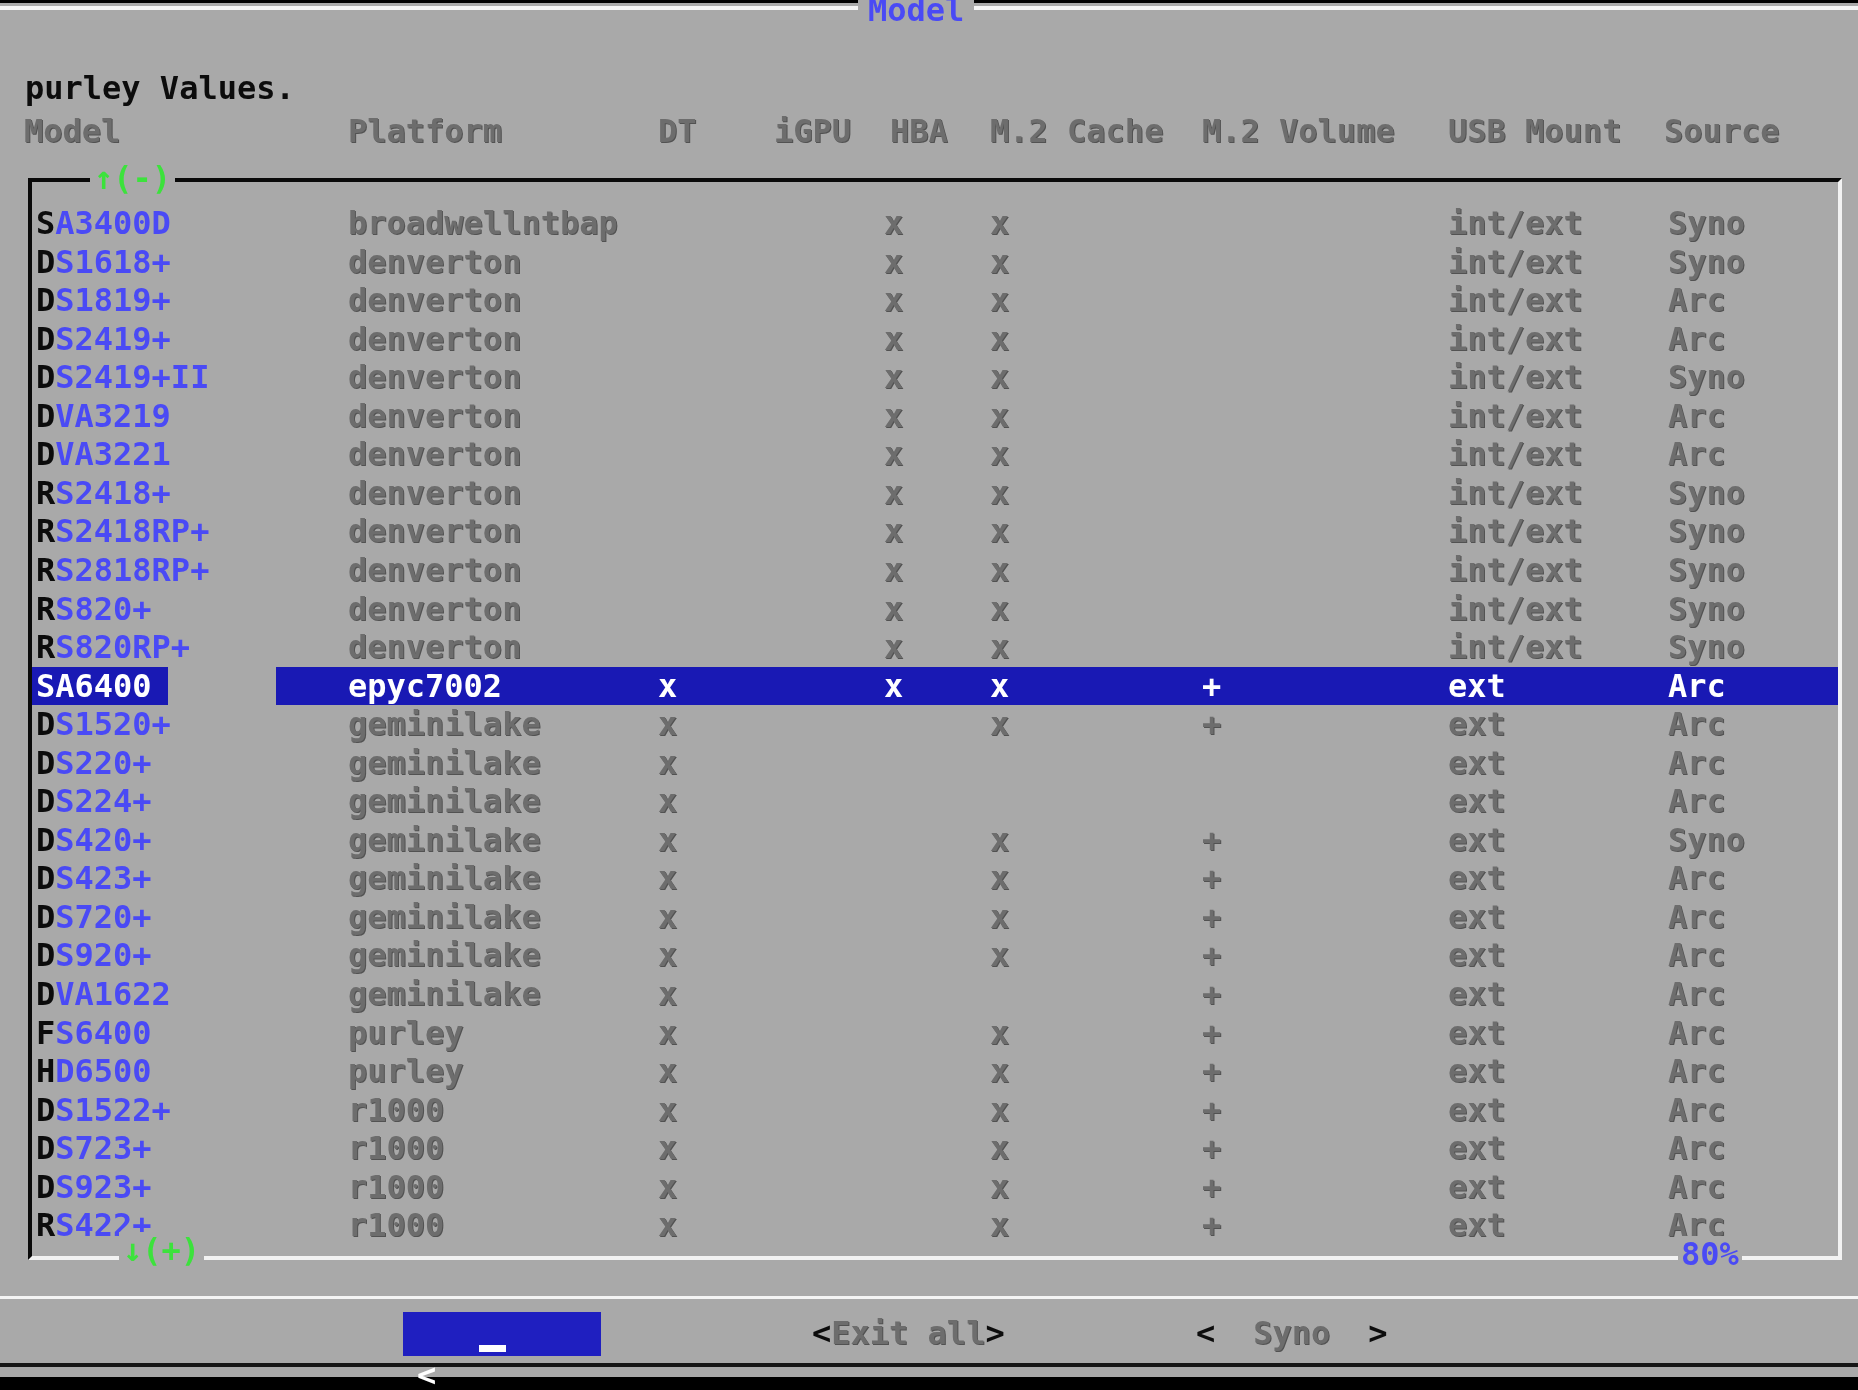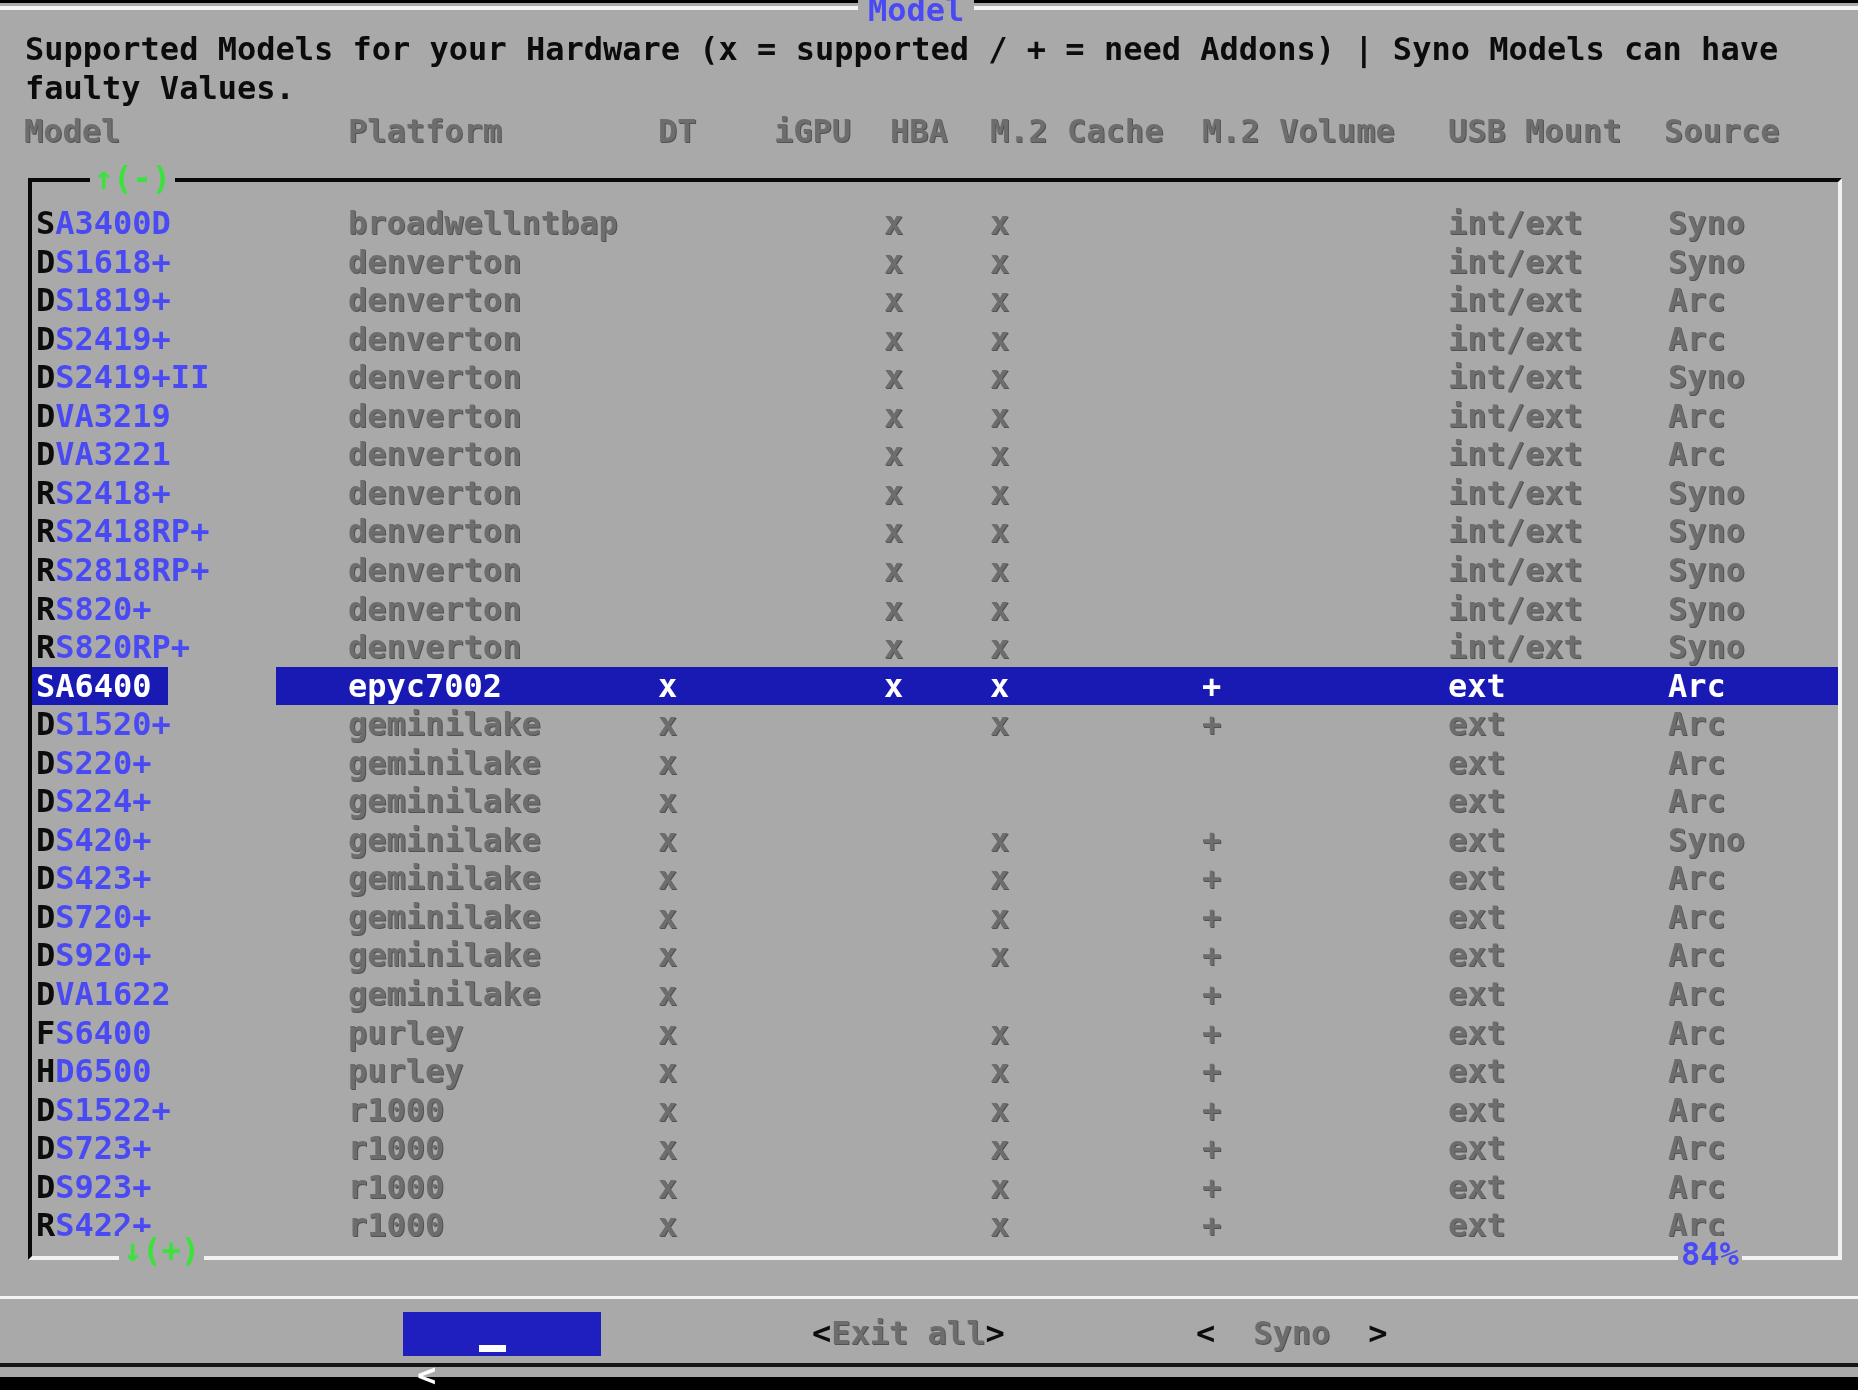--- a/index.html
+++ b/index.html
@@ -40,30 +40,29 @@
 </style>
 </head>
 <body>
 
 <div class="screen">
   <div class="dialog"></div>
 
   <div class="topline"></div>
   <div class="title">Model</div>
 
-  <div class="abs blk" style="left:25px;top:30px;">Supported Models for your Hardware (x = supported / + = need Addons) | Syno Models can have</div>
-  <div class="abs blk" style="left:25px;top:69px;">faulty Values.</div>
+  <div class="abs blk" style="left:25px;top:69px;">purley Values.</div>
 
   <div class="abs" id="col-headers" style="left:0;top:112px;width:1858px;height:39px;"><span class="cell dim" style="left: 24px;">Model</span><span class="cell dim" style="left: 348px;">Platform</span><span class="cell dim" style="left: 658px;">DT</span><span class="cell dim" style="left: 774px;">iGPU</span><span class="cell dim" style="left: 890px;">HBA</span><span class="cell dim" style="left: 990px;">M.2 Cache</span><span class="cell dim" style="left: 1202px;">M.2 Volume</span><span class="cell dim" style="left: 1448px;">USB Mount</span><span class="cell dim" style="left: 1664px;">Source</span></div>
 
   <div class="listbox">
     <div class="scrollind green" style="left:58px;top:-22px;">↑(-)</div>
     <div id="list-rows"><div class="row" style="top: 22px;"><span class="mname"><span class="c1">S</span><span class="c2">A3400D</span></span><span class="cell dim" style="left: 316px;">broadwellntbap</span><span class="cell dim" style="left: 852px;">x</span><span class="cell dim" style="left: 958px;">x</span><span class="cell dim" style="left: 1416px;">int/ext</span><span class="cell dim" style="left: 1636px;">Syno</span></div><div class="row" style="top: 61px;"><span class="mname"><span class="c1">D</span><span class="c2">S1618+</span></span><span class="cell dim" style="left: 316px;">denverton</span><span class="cell dim" style="left: 852px;">x</span><span class="cell dim" style="left: 958px;">x</span><span class="cell dim" style="left: 1416px;">int/ext</span><span class="cell dim" style="left: 1636px;">Syno</span></div><div class="row" style="top: 99px;"><span class="mname"><span class="c1">D</span><span class="c2">S1819+</span></span><span class="cell dim" style="left: 316px;">denverton</span><span class="cell dim" style="left: 852px;">x</span><span class="cell dim" style="left: 958px;">x</span><span class="cell dim" style="left: 1416px;">int/ext</span><span class="cell dim" style="left: 1636px;">Arc</span></div><div class="row" style="top: 138px;"><span class="mname"><span class="c1">D</span><span class="c2">S2419+</span></span><span class="cell dim" style="left: 316px;">denverton</span><span class="cell dim" style="left: 852px;">x</span><span class="cell dim" style="left: 958px;">x</span><span class="cell dim" style="left: 1416px;">int/ext</span><span class="cell dim" style="left: 1636px;">Arc</span></div><div class="row" style="top: 176px;"><span class="mname"><span class="c1">D</span><span class="c2">S2419+II</span></span><span class="cell dim" style="left: 316px;">denverton</span><span class="cell dim" style="left: 852px;">x</span><span class="cell dim" style="left: 958px;">x</span><span class="cell dim" style="left: 1416px;">int/ext</span><span class="cell dim" style="left: 1636px;">Syno</span></div><div class="row" style="top: 215px;"><span class="mname"><span class="c1">D</span><span class="c2">VA3219</span></span><span class="cell dim" style="left: 316px;">denverton</span><span class="cell dim" style="left: 852px;">x</span><span class="cell dim" style="left: 958px;">x</span><span class="cell dim" style="left: 1416px;">int/ext</span><span class="cell dim" style="left: 1636px;">Arc</span></div><div class="row" style="top: 253px;"><span class="mname"><span class="c1">D</span><span class="c2">VA3221</span></span><span class="cell dim" style="left: 316px;">denverton</span><span class="cell dim" style="left: 852px;">x</span><span class="cell dim" style="left: 958px;">x</span><span class="cell dim" style="left: 1416px;">int/ext</span><span class="cell dim" style="left: 1636px;">Arc</span></div><div class="row" style="top: 292px;"><span class="mname"><span class="c1">R</span><span class="c2">S2418+</span></span><span class="cell dim" style="left: 316px;">denverton</span><span class="cell dim" style="left: 852px;">x</span><span class="cell dim" style="left: 958px;">x</span><span class="cell dim" style="left: 1416px;">int/ext</span><span class="cell dim" style="left: 1636px;">Syno</span></div><div class="row" style="top: 330px;"><span class="mname"><span class="c1">R</span><span class="c2">S2418RP+</span></span><span class="cell dim" style="left: 316px;">denverton</span><span class="cell dim" style="left: 852px;">x</span><span class="cell dim" style="left: 958px;">x</span><span class="cell dim" style="left: 1416px;">int/ext</span><span class="cell dim" style="left: 1636px;">Syno</span></div><div class="row" style="top: 369px;"><span class="mname"><span class="c1">R</span><span class="c2">S2818RP+</span></span><span class="cell dim" style="left: 316px;">denverton</span><span class="cell dim" style="left: 852px;">x</span><span class="cell dim" style="left: 958px;">x</span><span class="cell dim" style="left: 1416px;">int/ext</span><span class="cell dim" style="left: 1636px;">Syno</span></div><div class="row" style="top: 408px;"><span class="mname"><span class="c1">R</span><span class="c2">S820+</span></span><span class="cell dim" style="left: 316px;">denverton</span><span class="cell dim" style="left: 852px;">x</span><span class="cell dim" style="left: 958px;">x</span><span class="cell dim" style="left: 1416px;">int/ext</span><span class="cell dim" style="left: 1636px;">Syno</span></div><div class="row" style="top: 446px;"><span class="mname"><span class="c1">R</span><span class="c2">S820RP+</span></span><span class="cell dim" style="left: 316px;">denverton</span><span class="cell dim" style="left: 852px;">x</span><span class="cell dim" style="left: 958px;">x</span><span class="cell dim" style="left: 1416px;">int/ext</span><span class="cell dim" style="left: 1636px;">Syno</span></div><div class="row" style="top: 485px;"><div class="selbar"></div><span class="tag">SA6400</span><span class="selcell" style="left: 316px;">epyc7002</span><span class="selcell" style="left: 626px;">x</span><span class="selcell" style="left: 852px;">x</span><span class="selcell" style="left: 958px;">x</span><span class="selcell" style="left: 1170px;">+</span><span class="selcell" style="left: 1416px;">ext</span><span class="selcell" style="left: 1636px;">Arc</span></div><div class="row" style="top: 523px;"><span class="mname"><span class="c1">D</span><span class="c2">S1520+</span></span><span class="cell dim" style="left: 316px;">geminilake</span><span class="cell dim" style="left: 626px;">x</span><span class="cell dim" style="left: 958px;">x</span><span class="cell dim" style="left: 1170px;">+</span><span class="cell dim" style="left: 1416px;">ext</span><span class="cell dim" style="left: 1636px;">Arc</span></div><div class="row" style="top: 562px;"><span class="mname"><span class="c1">D</span><span class="c2">S220+</span></span><span class="cell dim" style="left: 316px;">geminilake</span><span class="cell dim" style="left: 626px;">x</span><span class="cell dim" style="left: 1416px;">ext</span><span class="cell dim" style="left: 1636px;">Arc</span></div><div class="row" style="top: 600px;"><span class="mname"><span class="c1">D</span><span class="c2">S224+</span></span><span class="cell dim" style="left: 316px;">geminilake</span><span class="cell dim" style="left: 626px;">x</span><span class="cell dim" style="left: 1416px;">ext</span><span class="cell dim" style="left: 1636px;">Arc</span></div><div class="row" style="top: 639px;"><span class="mname"><span class="c1">D</span><span class="c2">S420+</span></span><span class="cell dim" style="left: 316px;">geminilake</span><span class="cell dim" style="left: 626px;">x</span><span class="cell dim" style="left: 958px;">x</span><span class="cell dim" style="left: 1170px;">+</span><span class="cell dim" style="left: 1416px;">ext</span><span class="cell dim" style="left: 1636px;">Syno</span></div><div class="row" style="top: 677px;"><span class="mname"><span class="c1">D</span><span class="c2">S423+</span></span><span class="cell dim" style="left: 316px;">geminilake</span><span class="cell dim" style="left: 626px;">x</span><span class="cell dim" style="left: 958px;">x</span><span class="cell dim" style="left: 1170px;">+</span><span class="cell dim" style="left: 1416px;">ext</span><span class="cell dim" style="left: 1636px;">Arc</span></div><div class="row" style="top: 716px;"><span class="mname"><span class="c1">D</span><span class="c2">S720+</span></span><span class="cell dim" style="left: 316px;">geminilake</span><span class="cell dim" style="left: 626px;">x</span><span class="cell dim" style="left: 958px;">x</span><span class="cell dim" style="left: 1170px;">+</span><span class="cell dim" style="left: 1416px;">ext</span><span class="cell dim" style="left: 1636px;">Arc</span></div><div class="row" style="top: 754px;"><span class="mname"><span class="c1">D</span><span class="c2">S920+</span></span><span class="cell dim" style="left: 316px;">geminilake</span><span class="cell dim" style="left: 626px;">x</span><span class="cell dim" style="left: 958px;">x</span><span class="cell dim" style="left: 1170px;">+</span><span class="cell dim" style="left: 1416px;">ext</span><span class="cell dim" style="left: 1636px;">Arc</span></div><div class="row" style="top: 793px;"><span class="mname"><span class="c1">D</span><span class="c2">VA1622</span></span><span class="cell dim" style="left: 316px;">geminilake</span><span class="cell dim" style="left: 626px;">x</span><span class="cell dim" style="left: 1170px;">+</span><span class="cell dim" style="left: 1416px;">ext</span><span class="cell dim" style="left: 1636px;">Arc</span></div><div class="row" style="top: 832px;"><span class="mname"><span class="c1">F</span><span class="c2">S6400</span></span><span class="cell dim" style="left: 316px;">purley</span><span class="cell dim" style="left: 626px;">x</span><span class="cell dim" style="left: 958px;">x</span><span class="cell dim" style="left: 1170px;">+</span><span class="cell dim" style="left: 1416px;">ext</span><span class="cell dim" style="left: 1636px;">Arc</span></div><div class="row" style="top: 870px;"><span class="mname"><span class="c1">H</span><span class="c2">D6500</span></span><span class="cell dim" style="left: 316px;">purley</span><span class="cell dim" style="left: 626px;">x</span><span class="cell dim" style="left: 958px;">x</span><span class="cell dim" style="left: 1170px;">+</span><span class="cell dim" style="left: 1416px;">ext</span><span class="cell dim" style="left: 1636px;">Arc</span></div><div class="row" style="top: 909px;"><span class="mname"><span class="c1">D</span><span class="c2">S1522+</span></span><span class="cell dim" style="left: 316px;">r1000</span><span class="cell dim" style="left: 626px;">x</span><span class="cell dim" style="left: 958px;">x</span><span class="cell dim" style="left: 1170px;">+</span><span class="cell dim" style="left: 1416px;">ext</span><span class="cell dim" style="left: 1636px;">Arc</span></div><div class="row" style="top: 947px;"><span class="mname"><span class="c1">D</span><span class="c2">S723+</span></span><span class="cell dim" style="left: 316px;">r1000</span><span class="cell dim" style="left: 626px;">x</span><span class="cell dim" style="left: 958px;">x</span><span class="cell dim" style="left: 1170px;">+</span><span class="cell dim" style="left: 1416px;">ext</span><span class="cell dim" style="left: 1636px;">Arc</span></div><div class="row" style="top: 986px;"><span class="mname"><span class="c1">D</span><span class="c2">S923+</span></span><span class="cell dim" style="left: 316px;">r1000</span><span class="cell dim" style="left: 626px;">x</span><span class="cell dim" style="left: 958px;">x</span><span class="cell dim" style="left: 1170px;">+</span><span class="cell dim" style="left: 1416px;">ext</span><span class="cell dim" style="left: 1636px;">Arc</span></div><div class="row" style="top: 1024px;"><span class="mname"><span class="c1">R</span><span class="c2">S422+</span></span><span class="cell dim" style="left: 316px;">r1000</span><span class="cell dim" style="left: 626px;">x</span><span class="cell dim" style="left: 958px;">x</span><span class="cell dim" style="left: 1170px;">+</span><span class="cell dim" style="left: 1416px;">ext</span><span class="cell dim" style="left: 1636px;">Arc</span></div></div>
     <div class="scrollind green" style="left:87px;top:1050px;">↓(+)</div>
-    <div class="pct blue" style="left:1646px;top:1054px;">84%</div>
+    <div class="pct blue" style="left:1646px;top:1054px;">80%</div>
   </div>
 
   <div class="sepline"></div>
 
   <div class="btn-ok">
     <span class="bro">&lt;</span>
     
     
     <span class="cursor"></span>
   </div>

